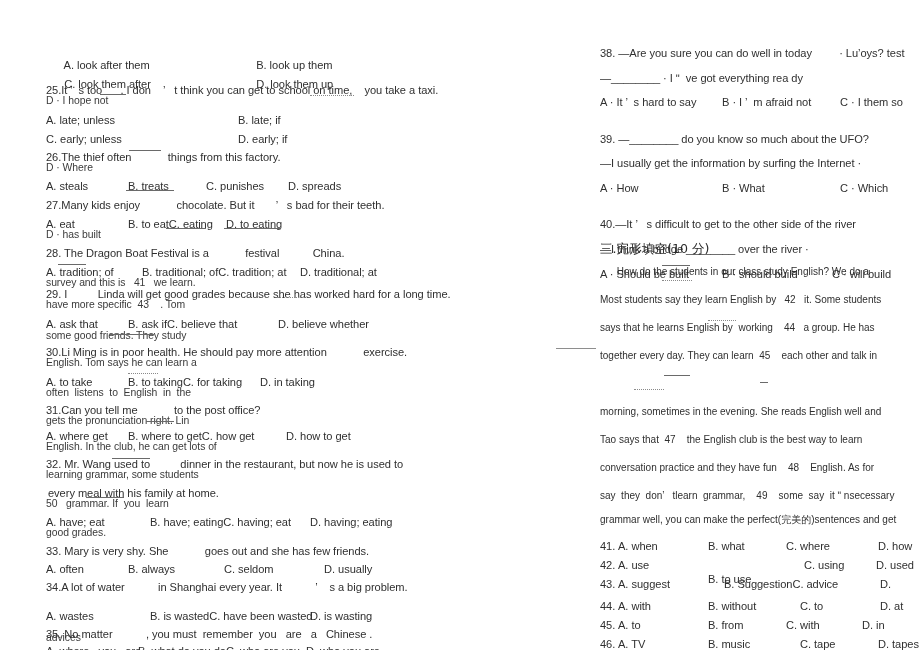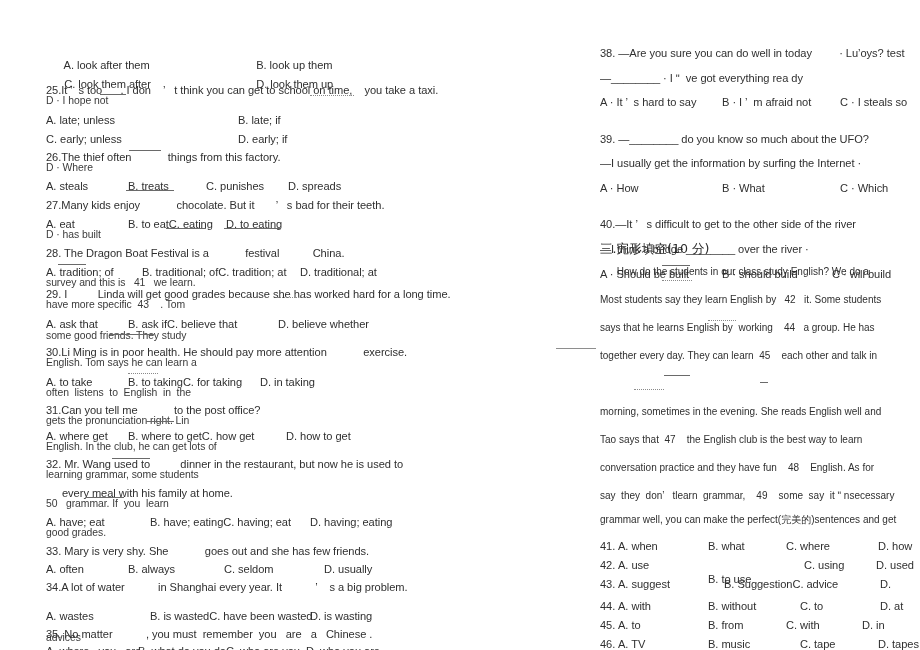--- a/index.html
+++ b/index.html
@@ -159,21 +159,21 @@
 
     <div class="ln" style="left:8px; top:430px;">A. where get</div>
     <div class="ln" style="left:90px; top:430px;">B. where to getC. how get</div>
     <div class="ln" style="left:248px; top:430px;">D. how to get</div>
     <div class="ln ovl sm" style="left:8px; top:441px;">English. In the club, he can get lots of</div>
 
     <div class="ln" style="left:8px; top:458px;">32. Mr. Wang used to          dinner in the restaurant, but now he is used to</div>
     <div class="blank" style="left:74px; top:458px; width:38px;"></div>
     <div class="ln ovl sm" style="left:8px; top:469px;">learning grammar, some students</div>
 
-    <div class="ln" style="left:24px; top:487px;">every meal with his family at home.</div>
+    <div class="ln" style="left:10px; top:487px;">every meal with his family at home.</div>
     <div class="ln ovl sm" style="left:8px; top:498px;">50   grammar. If  you  learn</div>
     <div class="blank" style="left:48px; top:497px; width:38px;"></div>
 
     <div class="ln" style="left:8px; top:516px;">A. have; eat</div>
     <div class="ln" style="left:112px; top:516px;">B. have; eatingC. having; eat</div>
     <div class="ln" style="left:272px; top:516px;">D. having; eating</div>
     <div class="ln ovl sm" style="left:8px; top:527px;">good grades.</div>
 
     <div class="ln" style="left:8px; top:545px;">33. Mary is very shy. She            goes out and she has few friends.</div>
     <div class="ln" style="left:8px; top:563px;">A. often</div>
@@ -195,21 +195,21 @@
   </div>
 
   <div id="artifact-rule"></div>
 
   <div class="col" id="col-right">
 
     <div class="ln" style="left:0px; top:47px;">38. —Are you sure you can do well in today         · Lu’oys? test</div>
     <div class="ln" style="left:0px; top:72px;">—________ · I ʺ  ve got everything rea dy</div>
     <div class="ln" style="left:0px; top:96px;">A · It ’  s hard to say</div>
     <div class="ln" style="left:122px; top:96px;">B · I ’  m afraid not</div>
-    <div class="ln" style="left:240px; top:96px;">C · I steals so</div>
+    <div class="ln" style="left:240px; top:96px;">C · I them so</div>
 
     <div class="ln" style="left:0px; top:133px;">39. —________ do you know so much about the UFO?</div>
     <div class="ln" style="left:0px; top:157px;">—I usually get the information by surfing the Internet ·</div>
     <div class="ln" style="left:0px; top:182px;">A · How</div>
     <div class="ln" style="left:122px; top:182px;">B · What</div>
     <div class="ln" style="left:240px; top:182px;">C · Which</div>
 
     <div class="ln" style="left:0px; top:218px;">40.—It ’   s difficult to get to the other side of the river</div>
     <div class="ln" style="left:0px; top:243px;">—I think a bridge ________ over the river ·</div>
     <div class="ln" style="left:0px; top:268px;">A · Should be built</div>

